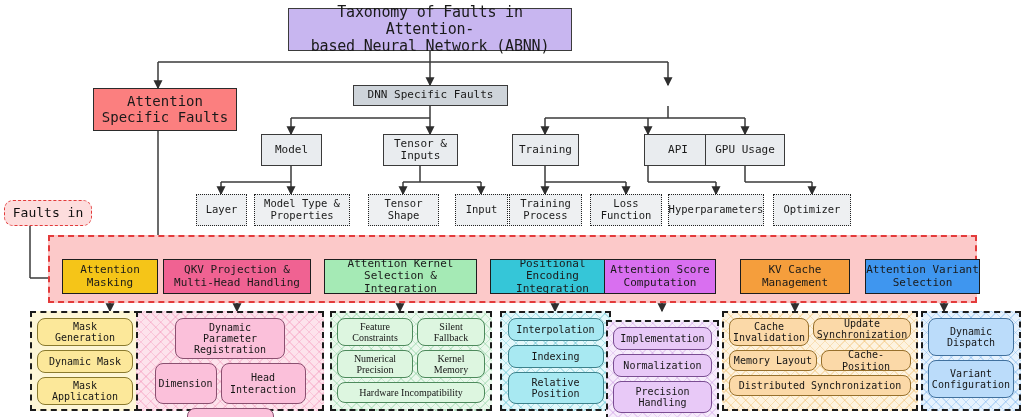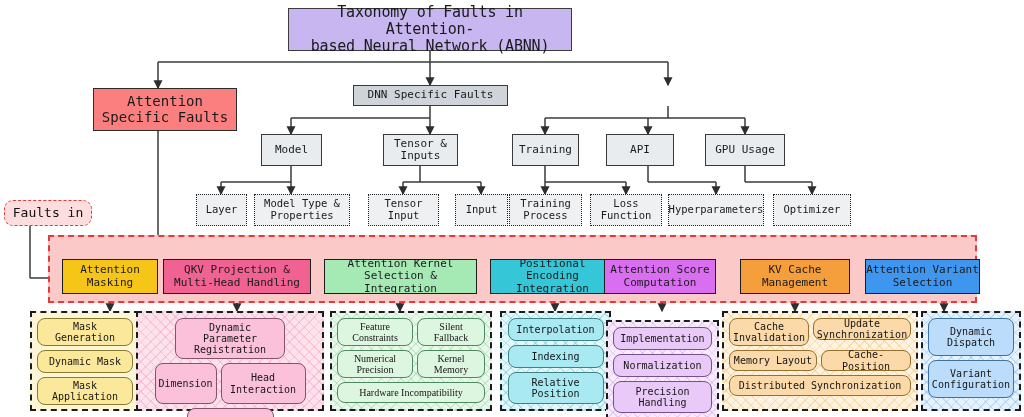--- a/index.html
+++ b/index.html
@@ -251,31 +251,31 @@
   <div class="node gray-node" style="left:353px;top:85px;width:155px;height:21px;">DNN Specific Faults</div>
 
 
   <div class="node gray-light" style="left:261px;top:134px;width:61px;height:32px;">Model</div>
 
   <div class="node gray-light" style="left:383px;top:134px;width:75px;height:32px;">Tensor &amp;
 Inputs</div>
 
   <div class="node gray-light" style="left:512px;top:134px;width:67px;height:32px;">Training</div>
 
-  <div class="node gray-light" style="left:606px;top:134px;width:68px;height:32px;">API</div>
+  <div class="node gray-light" style="left:644px;top:134px;width:68px;height:32px;">API</div>
 
   <div class="node gray-light" style="left:705px;top:134px;width:80px;height:32px;">GPU Usage</div>
 
   <div class="node leaf-dotted" style="left:196px;top:194px;width:51px;height:32px;">Layer</div>
 
   <div class="node leaf-dotted" style="left:254px;top:194px;width:96px;height:32px;">Model Type &amp;
 Properties</div>
 
   <div class="node leaf-dotted" style="left:368px;top:194px;width:71px;height:32px;">Tensor
-Input</div>
+Shape</div>
 
   <div class="node leaf-dotted" style="left:455px;top:194px;width:53px;height:32px;">Input</div>
 
   <div class="node leaf-dotted" style="left:509px;top:194px;width:73px;height:32px;">Training
 Process</div>
 
   <div class="node leaf-dotted" style="left:590px;top:194px;width:72px;height:32px;">Loss
 Function</div>
 
   <div class="node leaf-dotted" style="left:668px;top:194px;width:96px;height:32px;">Hyperparameters</div>

